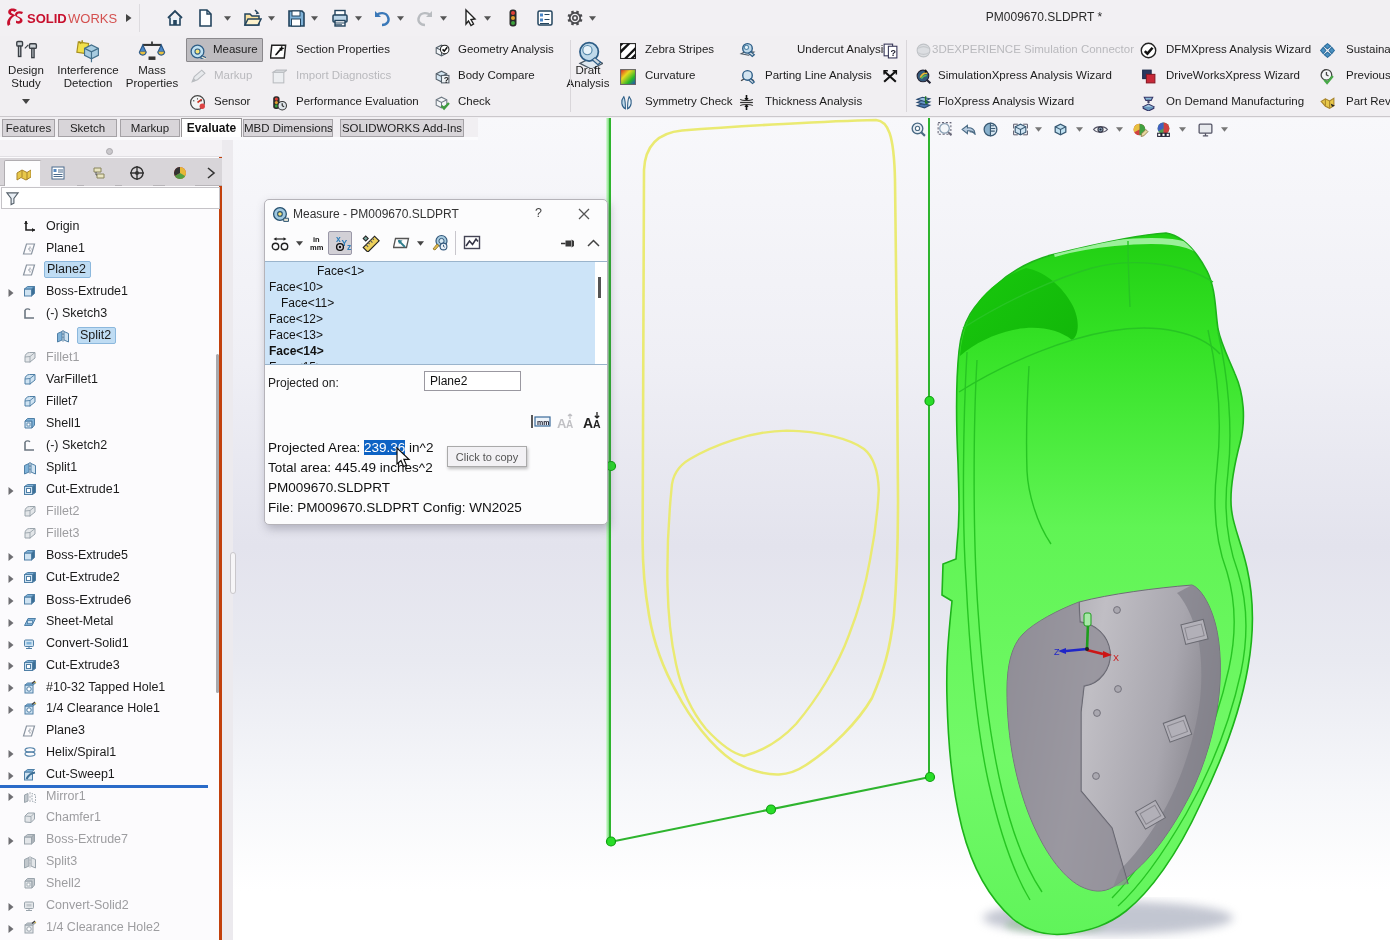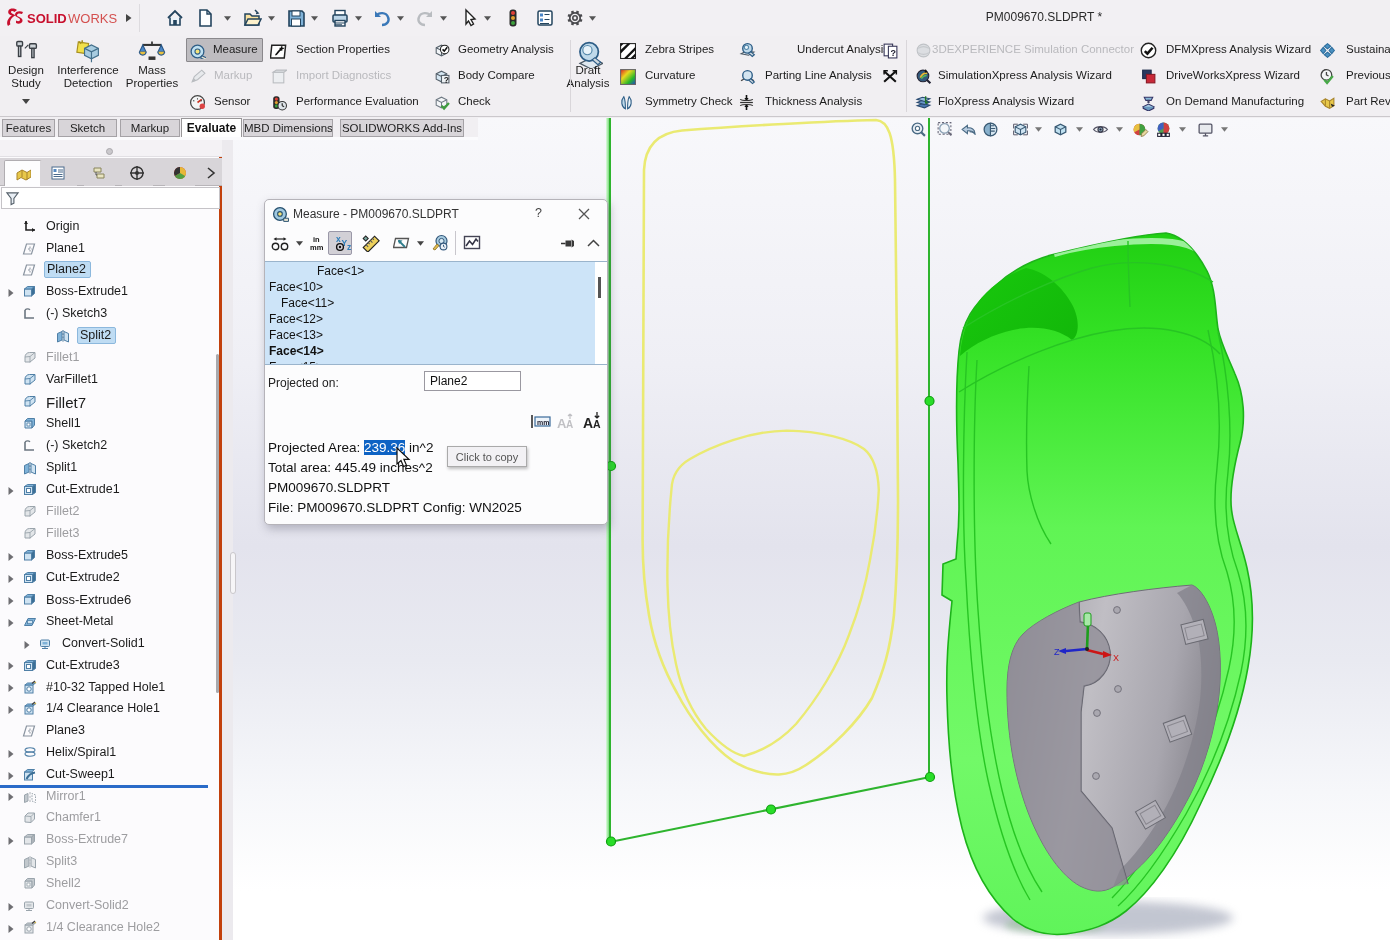--- a/index.html
+++ b/index.html
@@ -594,21 +594,21 @@
         <path d="M8 6.5 8 12.5" fill="none" stroke="#4f7fa6" stroke-width=".9"></path>
       </svg>
       <span style="position:absolute;left:46px;top:2.5px;font-size:12.5px;color:#1b1b1b;white-space:nowrap;">VarFillet1</span>
     </div>
     <div style="position:absolute;left:0;top:251.5px;height:21px;width:222px;">
       <svg width="16" height="16" viewBox="0 0 16 16" style="position:absolute;left:22px;top:2.5px">
         <path d="M3 12V7c0-2.5 2-4.5 4.5-4.5H13V8l-5 4z" fill="#cfe3f2" stroke="#4f7fa6"></path>
         <path d="M13 2.5 8 6.5 3 7" fill="none" stroke="#4f7fa6" stroke-width=".9"></path>
         <path d="M8 6.5 8 12.5" fill="none" stroke="#4f7fa6" stroke-width=".9"></path>
       </svg>
-      <span style="position:absolute;left:46px;top:2.5px;font-size:15px;color:#1b1b1b;white-space:nowrap;">Fillet7</span>
+      <span style="position:absolute;left:46px;top:2.5px;font-size:12px;color:#1b1b1b;white-space:nowrap;">Fillet7</span>
     </div>
     <div style="position:absolute;left:0;top:273.5px;height:21px;width:222px;">
       <svg width="16" height="16" viewBox="0 0 16 16" style="position:absolute;left:22px;top:2.5px">
         <path d="M3 5v7h7V5z" fill="#cfe3f2" stroke="#4f7fa6"></path>
         <path d="M3 5l2.5-2.5h7V9L10 12V5z" fill="#7fb2d8" stroke="#4f7fa6"></path>
         <path d="M5 7h3v3H5z" fill="#fff" stroke="#4f7fa6" stroke-width=".8"></path>
       </svg>
       <span style="position:absolute;left:46px;top:2.5px;font-size:12.5px;color:#1b1b1b;white-space:nowrap;">Shell1</span>
     </div>
     <div style="position:absolute;left:0;top:295.5px;height:21px;width:222px;">
@@ -691,21 +691,21 @@
     <div style="position:absolute;left:0;top:471.5px;height:21px;width:222px;">
       <svg width="8" height="10" viewBox="0 0 8 10" style="position:absolute;left:7px;top:6px">
         <path d="M1.5 1l5 4-5 4z" fill="#6e6e72"></path>
       </svg>
       <svg width="16" height="16" viewBox="0 0 16 16" style="position:absolute;left:22px;top:2.5px">
         <path d="M2.5 11.5 6 4.5h7.5L10 11.5z" fill="#7fb2d8" stroke="#4f7fa6"></path>
         <rect x="5.5" y="6.5" width="5" height="3.2" fill="#cfe3f2" stroke="#4f7fa6" stroke-width=".8"></rect>
       </svg>
       <span style="position:absolute;left:46px;top:2.5px;font-size:12.5px;color:#1b1b1b;white-space:nowrap;">Sheet-Metal</span>
     </div>
-    <div style="position:absolute;left:16px;top:493.5px;height:21px;width:262px;">
+    <div style="position:absolute;left:0;top:493.5px;height:21px;width:262px;">
       <svg width="8" height="10" viewBox="0 0 8 10" style="position:absolute;left:7px;top:6px">
         <path d="M1.5 1l5 4-5 4z" fill="#6e6e72"></path>
       </svg>
       <svg width="16" height="16" viewBox="0 0 16 16" style="position:absolute;left:22px;top:2.5px">
         <rect x="2.5" y="4" width="9" height="6.5" rx="1" fill="#cfe3f2" stroke="#4f7fa6"></rect>
         <path d="M4 12.5h6M7 10.5v2" stroke="#4f7fa6" fill="none"></path>
         <path d="M4.5 6h5v2.5h-5z" fill="#7fb2d8"></path>
       </svg>
       <span style="position:absolute;left:46px;top:2.5px;font-size:12.5px;color:#1b1b1b;white-space:nowrap;">Convert-Solid1</span>
     </div>

